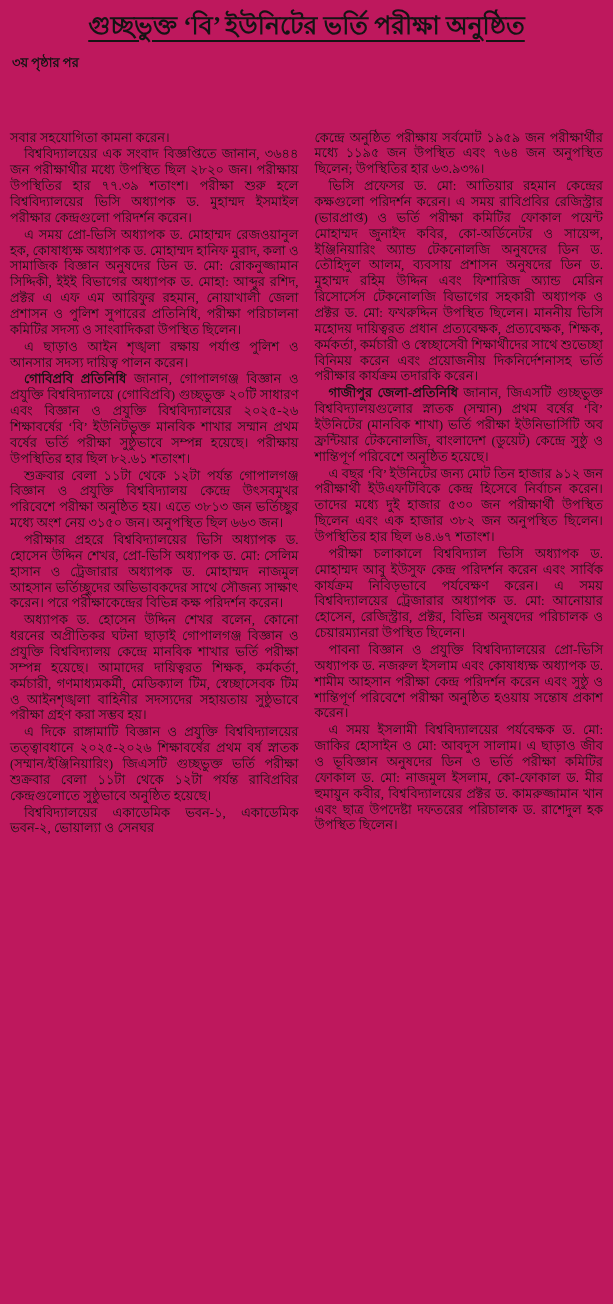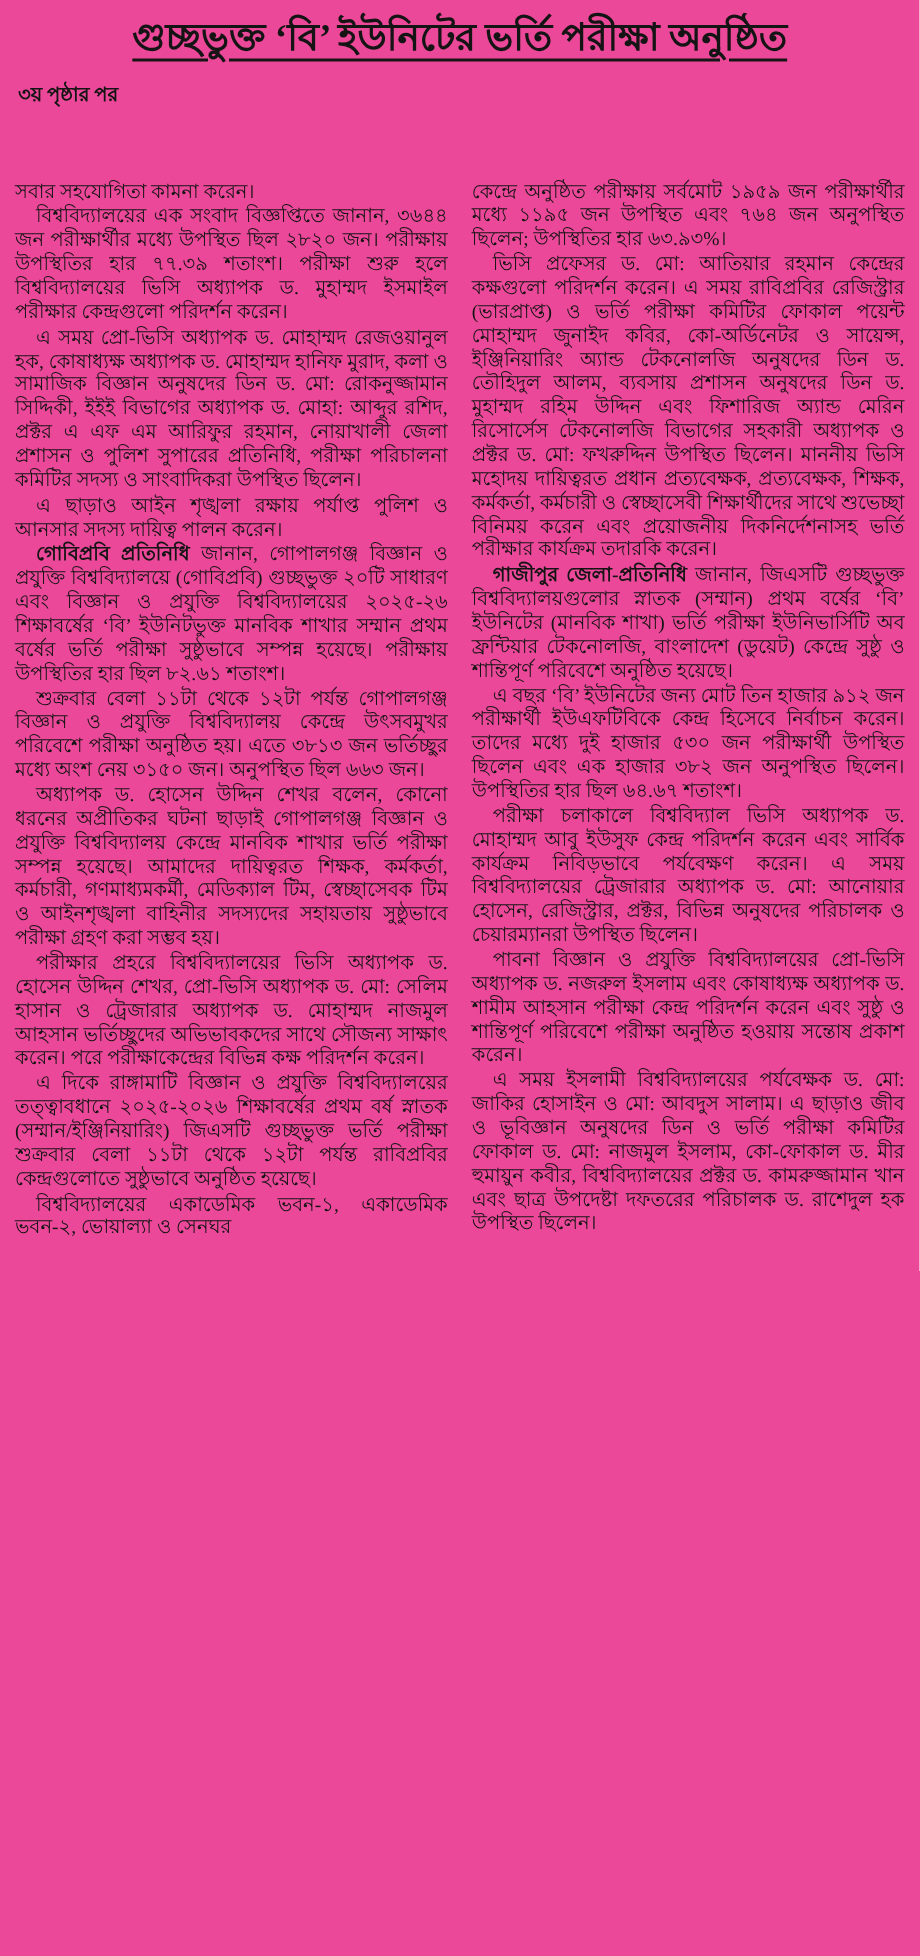--- a/index.html
+++ b/index.html
@@ -4,40 +4,40 @@
 <style>
   html, body {
     margin: 0;
     padding: 0;
     background: #ffffff;
   }
   .paper {
     width: 613px;
     height: 1304px;
     box-sizing: border-box;
-    background: #ec4899;
+    background: #be185d;
     color: #141414;
     padding: 8px 10px 6px 10px;
     overflow: hidden;
     font-family: "Liberation Serif", "DejaVu Serif", serif;
   }
   .headline {
     margin: 2px 0 10px 0;
     text-align: center;
     font-size: 25px;
     font-weight: 700;
     line-height: 1.3;
     text-decoration: underline;
     text-decoration-thickness: 2px;
     text-underline-offset: 6px;
   }
   .cont-note {
     font-size: 13px;
     font-weight: 700;
-    margin: 0 0 6px 2px;
+    margin: 0 0 16px 2px;
   }
   .cols {
     display: flex;
     gap: 16px;
   }
   .col {
     flex: 1 1 0;
     min-width: 0;
     text-align: justify;
     margin-top: 40px;
@@ -67,22 +67,22 @@
 
   <div class="cols">
 
     <div class="col">
       <p class="para noindent"><span>সবার সহযোগিতা কামনা করেন।</span></p>
       <p class="para"><span>বিশ্ববিদ্যালয়ের এক সংবাদ বিজ্ঞপ্তিতে জানান, ৩৬৪৪ জন পরীক্ষার্থীর মধ্যে উপস্থিত ছিল ২৮২০ জন। পরীক্ষায় উপস্থিতির হার ৭৭.৩৯ শতাংশ। পরীক্ষা শুরু হলে বিশ্ববিদ্যালয়ের ভিসি অধ্যাপক ড. মুহাম্মদ ইসমাইল পরীক্ষার কেন্দ্রগুলো পরিদর্শন করেন।</span></p>
       <p class="para"><span>এ সময় প্রো-ভিসি অধ্যাপক ড. মোহাম্মদ রেজওয়ানুল হক, কোষাধ্যক্ষ অধ্যাপক ড. মোহাম্মদ হানিফ মুরাদ, কলা ও সামাজিক বিজ্ঞান অনুষদের ডিন ড. মো: রোকনুজ্জামান সিদ্দিকী, ইইই বিভাগের অধ্যাপক ড. মোহা: আব্দুর রশিদ, প্রক্টর এ এফ এম আরিফুর রহমান, নোয়াখালী জেলা প্রশাসন ও পুলিশ সুপারের প্রতিনিধি, পরীক্ষা পরিচালনা কমিটির সদস্য ও সাংবাদিকরা উপস্থিত ছিলেন।</span></p>
       <p class="para"><span>এ ছাড়াও আইন শৃঙ্খলা রক্ষায় পর্যাপ্ত পুলিশ ও আনসার সদস্য দায়িত্ব পালন করেন।</span></p>
       <p class="para"><span class="lead">গোবিপ্রবি প্রতিনিধি</span><span> জানান, গোপালগঞ্জ বিজ্ঞান ও প্রযুক্তি বিশ্ববিদ্যালয়ে (গোবিপ্রবি) গুচ্ছভুক্ত ২০টি সাধারণ এবং বিজ্ঞান ও প্রযুক্তি বিশ্ববিদ্যালয়ের ২০২৫-২৬ শিক্ষাবর্ষের ‘বি’ ইউনিটভুক্ত মানবিক শাখার সম্মান প্রথম বর্ষের ভর্তি পরীক্ষা সুষ্ঠুভাবে সম্পন্ন হয়েছে। পরীক্ষায় উপস্থিতির হার ছিল ৮২.৬১ শতাংশ।</span></p>
       <p class="para"><span>শুক্রবার বেলা ১১টা থেকে ১২টা পর্যন্ত গোপালগঞ্জ বিজ্ঞান ও প্রযুক্তি বিশ্ববিদ্যালয় কেন্দ্রে উৎসবমুখর পরিবেশে পরীক্ষা অনুষ্ঠিত হয়। এতে ৩৮১৩ জন ভর্তিচ্ছুর মধ্যে অংশ নেয় ৩১৫০ জন। অনুপস্থিত ছিল ৬৬৩ জন।</span></p>
+      <p class="para"><span>পরীক্ষার প্রহরে বিশ্ববিদ্যালয়ের ভিসি অধ্যাপক ড. হোসেন উদ্দিন শেখর, প্রো-ভিসি অধ্যাপক ড. মো: সেলিম হাসান ও ট্রেজারার অধ্যাপক ড. মোহাম্মদ নাজমুল আহসান ভর্তিচ্ছুদের অভিভাবকদের সাথে সৌজন্য সাক্ষাৎ করেন। পরে পরীক্ষাকেন্দ্রের বিভিন্ন কক্ষ পরিদর্শন করেন।</span></p>
       <p class="para"><span>অধ্যাপক ড. হোসেন উদ্দিন শেখর বলেন, কোনো ধরনের অপ্রীতিকর ঘটনা ছাড়াই গোপালগঞ্জ বিজ্ঞান ও প্রযুক্তি বিশ্ববিদ্যালয় কেন্দ্রে মানবিক শাখার ভর্তি পরীক্ষা সম্পন্ন হয়েছে। আমাদের দায়িত্বরত শিক্ষক, কর্মকর্তা, কর্মচারী, গণমাধ্যমকর্মী, মেডিক্যাল টিম, স্বেচ্ছাসেবক টিম ও আইনশৃঙ্খলা বাহিনীর সদস্যদের সহায়তায় সুষ্ঠুভাবে পরীক্ষা গ্রহণ করা সম্ভব হয়।</span></p>
-      <p class="para"><span>পরীক্ষার প্রহরে বিশ্ববিদ্যালয়ের ভিসি অধ্যাপক ড. হোসেন উদ্দিন শেখর, প্রো-ভিসি অধ্যাপক ড. মো: সেলিম হাসান ও ট্রেজারার অধ্যাপক ড. মোহাম্মদ নাজমুল আহসান ভর্তিচ্ছুদের অভিভাবকদের সাথে সৌজন্য সাক্ষাৎ করেন। পরে পরীক্ষাকেন্দ্রের বিভিন্ন কক্ষ পরিদর্শন করেন।</span></p>
       <p class="para"><span>এ দিকে রাঙ্গামাটি বিজ্ঞান ও প্রযুক্তি বিশ্ববিদ্যালয়ের তত্ত্বাবধানে ২০২৫-২০২৬ শিক্ষাবর্ষের প্রথম বর্ষ স্নাতক (সম্মান/ইঞ্জিনিয়ারিং) জিএসটি গুচ্ছভুক্ত ভর্তি পরীক্ষা শুক্রবার বেলা ১১টা থেকে ১২টা পর্যন্ত রাবিপ্রবির কেন্দ্রগুলোতে সুষ্ঠুভাবে অনুষ্ঠিত হয়েছে।</span></p>
       <p class="para"><span>বিশ্ববিদ্যালয়ের একাডেমিক ভবন-১, একাডেমিক ভবন-২, ভোয়াল্যা ও সেনঘর</span></p>
     </div>
 
     <div class="col">
       <p class="para noindent"><span>কেন্দ্রে অনুষ্ঠিত পরীক্ষায় সর্বমোট ১৯৫৯ জন পরীক্ষার্থীর মধ্যে ১১৯৫ জন উপস্থিত এবং ৭৬৪ জন অনুপস্থিত ছিলেন; উপস্থিতির হার ৬৩.৯৩%।</span></p>
       <p class="para"><span>ভিসি প্রফেসর ড. মো: আতিয়ার রহমান কেন্দ্রের কক্ষগুলো পরিদর্শন করেন। এ সময় রাবিপ্রবির রেজিস্ট্রার (ভারপ্রাপ্ত) ও ভর্তি পরীক্ষা কমিটির ফোকাল পয়েন্ট মোহাম্মদ জুনাইদ কবির, কো-অর্ডিনেটর ও সায়েন্স, ইঞ্জিনিয়ারিং অ্যান্ড টেকনোলজি অনুষদের ডিন ড. তৌহিদুল আলম, ব্যবসায় প্রশাসন অনুষদের ডিন ড. মুহাম্মদ রহিম উদ্দিন এবং ফিশারিজ অ্যান্ড মেরিন রিসোর্সেস টেকনোলজি বিভাগের সহকারী অধ্যাপক ও প্রক্টর ড. মো: ফখরুদ্দিন উপস্থিত ছিলেন। মাননীয় ভিসি মহোদয় দায়িত্বরত প্রধান প্রত্যবেক্ষক, প্রত্যবেক্ষক, শিক্ষক, কর্মকর্তা, কর্মচারী ও স্বেচ্ছাসেবী শিক্ষার্থীদের সাথে শুভেচ্ছা বিনিময় করেন এবং প্রয়োজনীয় দিকনির্দেশনাসহ ভর্তি পরীক্ষার কার্যক্রম তদারকি করেন।</span></p>
       <p class="para"><span class="lead">গাজীপুর জেলা-প্রতিনিধি</span><span> জানান, জিএসটি গুচ্ছভুক্ত বিশ্ববিদ্যালয়গুলোর স্নাতক (সম্মান) প্রথম বর্ষের ‘বি’ ইউনিটের (মানবিক শাখা) ভর্তি পরীক্ষা ইউনিভার্সিটি অব ফ্রন্টিয়ার টেকনোলজি, বাংলাদেশ (ডুয়েট) কেন্দ্রে সুষ্ঠু ও শান্তিপূর্ণ পরিবেশে অনুষ্ঠিত হয়েছে।</span></p>
       <p class="para"><span>এ বছর ‘বি’ ইউনিটের জন্য মোট তিন হাজার ৯১২ জন পরীক্ষার্থী ইউএফটিবিকে কেন্দ্র হিসেবে নির্বাচন করেন। তাদের মধ্যে দুই হাজার ৫৩০ জন পরীক্ষার্থী উপস্থিত ছিলেন এবং এক হাজার ৩৮২ জন অনুপস্থিত ছিলেন। উপস্থিতির হার ছিল ৬৪.৬৭ শতাংশ।</span></p>
       <p class="para"><span>পরীক্ষা চলাকালে বিশ্ববিদ্যাল ভিসি অধ্যাপক ড. মোহাম্মদ আবু ইউসুফ কেন্দ্র পরিদর্শন করেন এবং সার্বিক কার্যক্রম নিবিড়ভাবে পর্যবেক্ষণ করেন। এ সময় বিশ্ববিদ্যালয়ের ট্রেজারার অধ্যাপক ড. মো: আনোয়ার হোসেন, রেজিস্ট্রার, প্রক্টর, বিভিন্ন অনুষদের পরিচালক ও চেয়ারম্যানরা উপস্থিত ছিলেন।</span></p>

